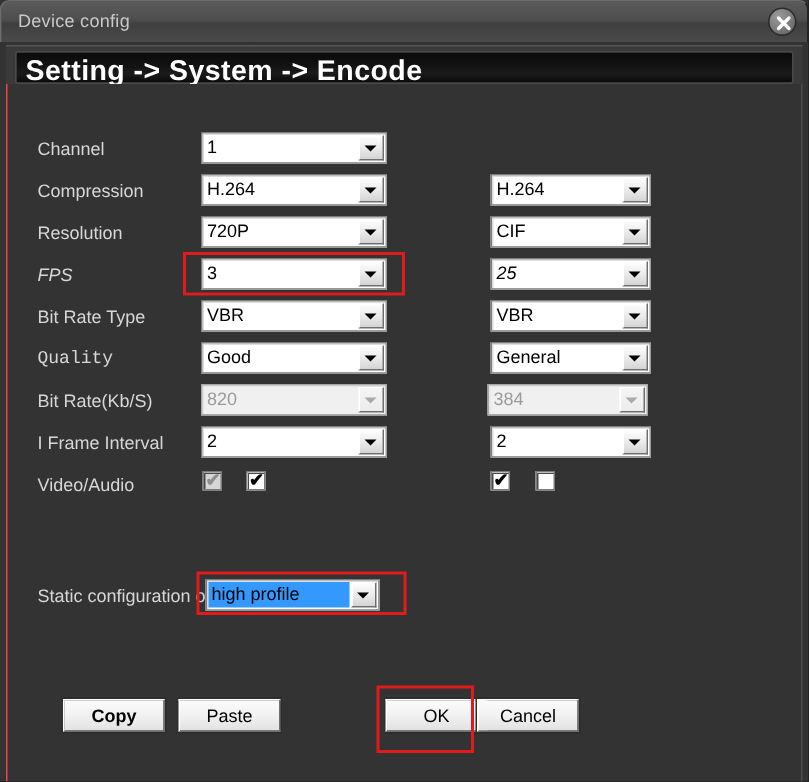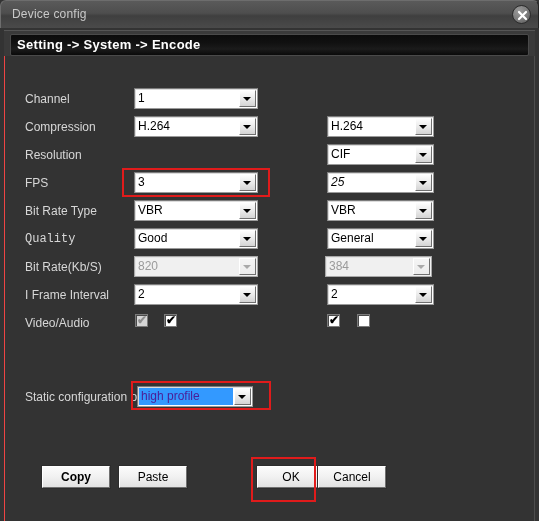--- a/index.html
+++ b/index.html
@@ -71,21 +71,21 @@
     height: 22px;
     background: linear-gradient(to bottom, #0b0b0b 0%, #111111 40%, #1b1b1b 70%, #0a0a0a 100%);
     border: 1px solid #4a4a4a;
     border-radius: 2px;
     box-sizing: border-box;
   }
   .header-title {
     position: absolute;
     left: 6px;
     top: 2px;
-    font-size: 13px;
+    font-size: 19px;
     font-weight: bold;
     color: #ffffff;
     white-space: nowrap;
     letter-spacing: .3px;
   }
 
   
   .frame {
     position: absolute;
     left: 4px;
@@ -150,21 +150,21 @@
   }
   .combo.disabled { background: #f0f0f0; border-color: #a8a8a8; box-shadow: inset 1px 1px 0 #e4e4e4; }
   .combo.disabled .val { color: #9a9a9a; }
   .combo.disabled .btn { background: linear-gradient(to bottom, #f4f4f4 0%, #ececec 100%); }
   .combo.disabled .btn .tri { border-top-color: #a9a9a9; }
 
   .combo.selected .val {
     left: 1px; top: 1px;
     right: 19px;
     background: #3399ff;
-    color: #4c1d95;
+    color: #000000;
     padding: 1px 2px;
     line-height: 15px;
   }
 
   
   .chk {
     position: absolute;
     width: 13px;
     height: 13px;
     background: #ffffff;
@@ -227,21 +227,21 @@
     <div class="header-bar">
       <div class="header-title">Setting -&gt; System -&gt; Encode</div>
     </div>
   </div>
 
   <div class="frame">
 
     <div class="label" style="left:20px; top:36px;">Channel</div>
     <div class="label" style="left:20px; top:64px;">Compression</div>
     <div class="label" style="left:20px; top:92px;">Resolution</div>
-    <div class="label" style="left:20px; top:120px;">FPS</div>
+    <div class="label" style="left:20px; top:120px;font-style:italic;">FPS</div>
     <div class="label" style="left:20px; top:148px;">Bit Rate Type</div>
     <div class="label" style="left:20px; top:176px;font-family:Liberation Mono, monospace;">Quality</div>
     <div class="label" style="left:20px; top:204px;">Bit Rate(Kb/S)</div>
     <div class="label" style="left:20px; top:232px;">I Frame Interval</div>
     <div class="label" style="left:20px; top:260px;">Video/Audio</div>
     <div class="label" style="left:20px; top:334px;">Static configuration of</div>
 
     <div class="combo" style="left:129px; top:32px; width:124px;">
       <span class="val">1</span>
       <span class="btn">
@@ -249,20 +249,26 @@
         </span>
     </div>
 
     <div class="combo" style="left:129px; top:60px; width:124px;">
       <span class="val">H.264</span>
       <span class="btn">
           <span class="tri"></span>
         </span>
     </div>
 
+    <div class="combo" style="left:129px; top:88px; width:124px;">
+      <span class="val">720P</span>
+      <span class="btn">
+          <span class="tri"></span>
+        </span>
+    </div>
 
     <div class="combo" style="left:129px; top:116px; width:124px;">
       <span class="val">3</span>
       <span class="btn">
           <span class="tri"></span>
         </span>
     </div>
 
     <div class="combo" style="left:129px; top:144px; width:124px;">
       <span class="val">VBR</span>

